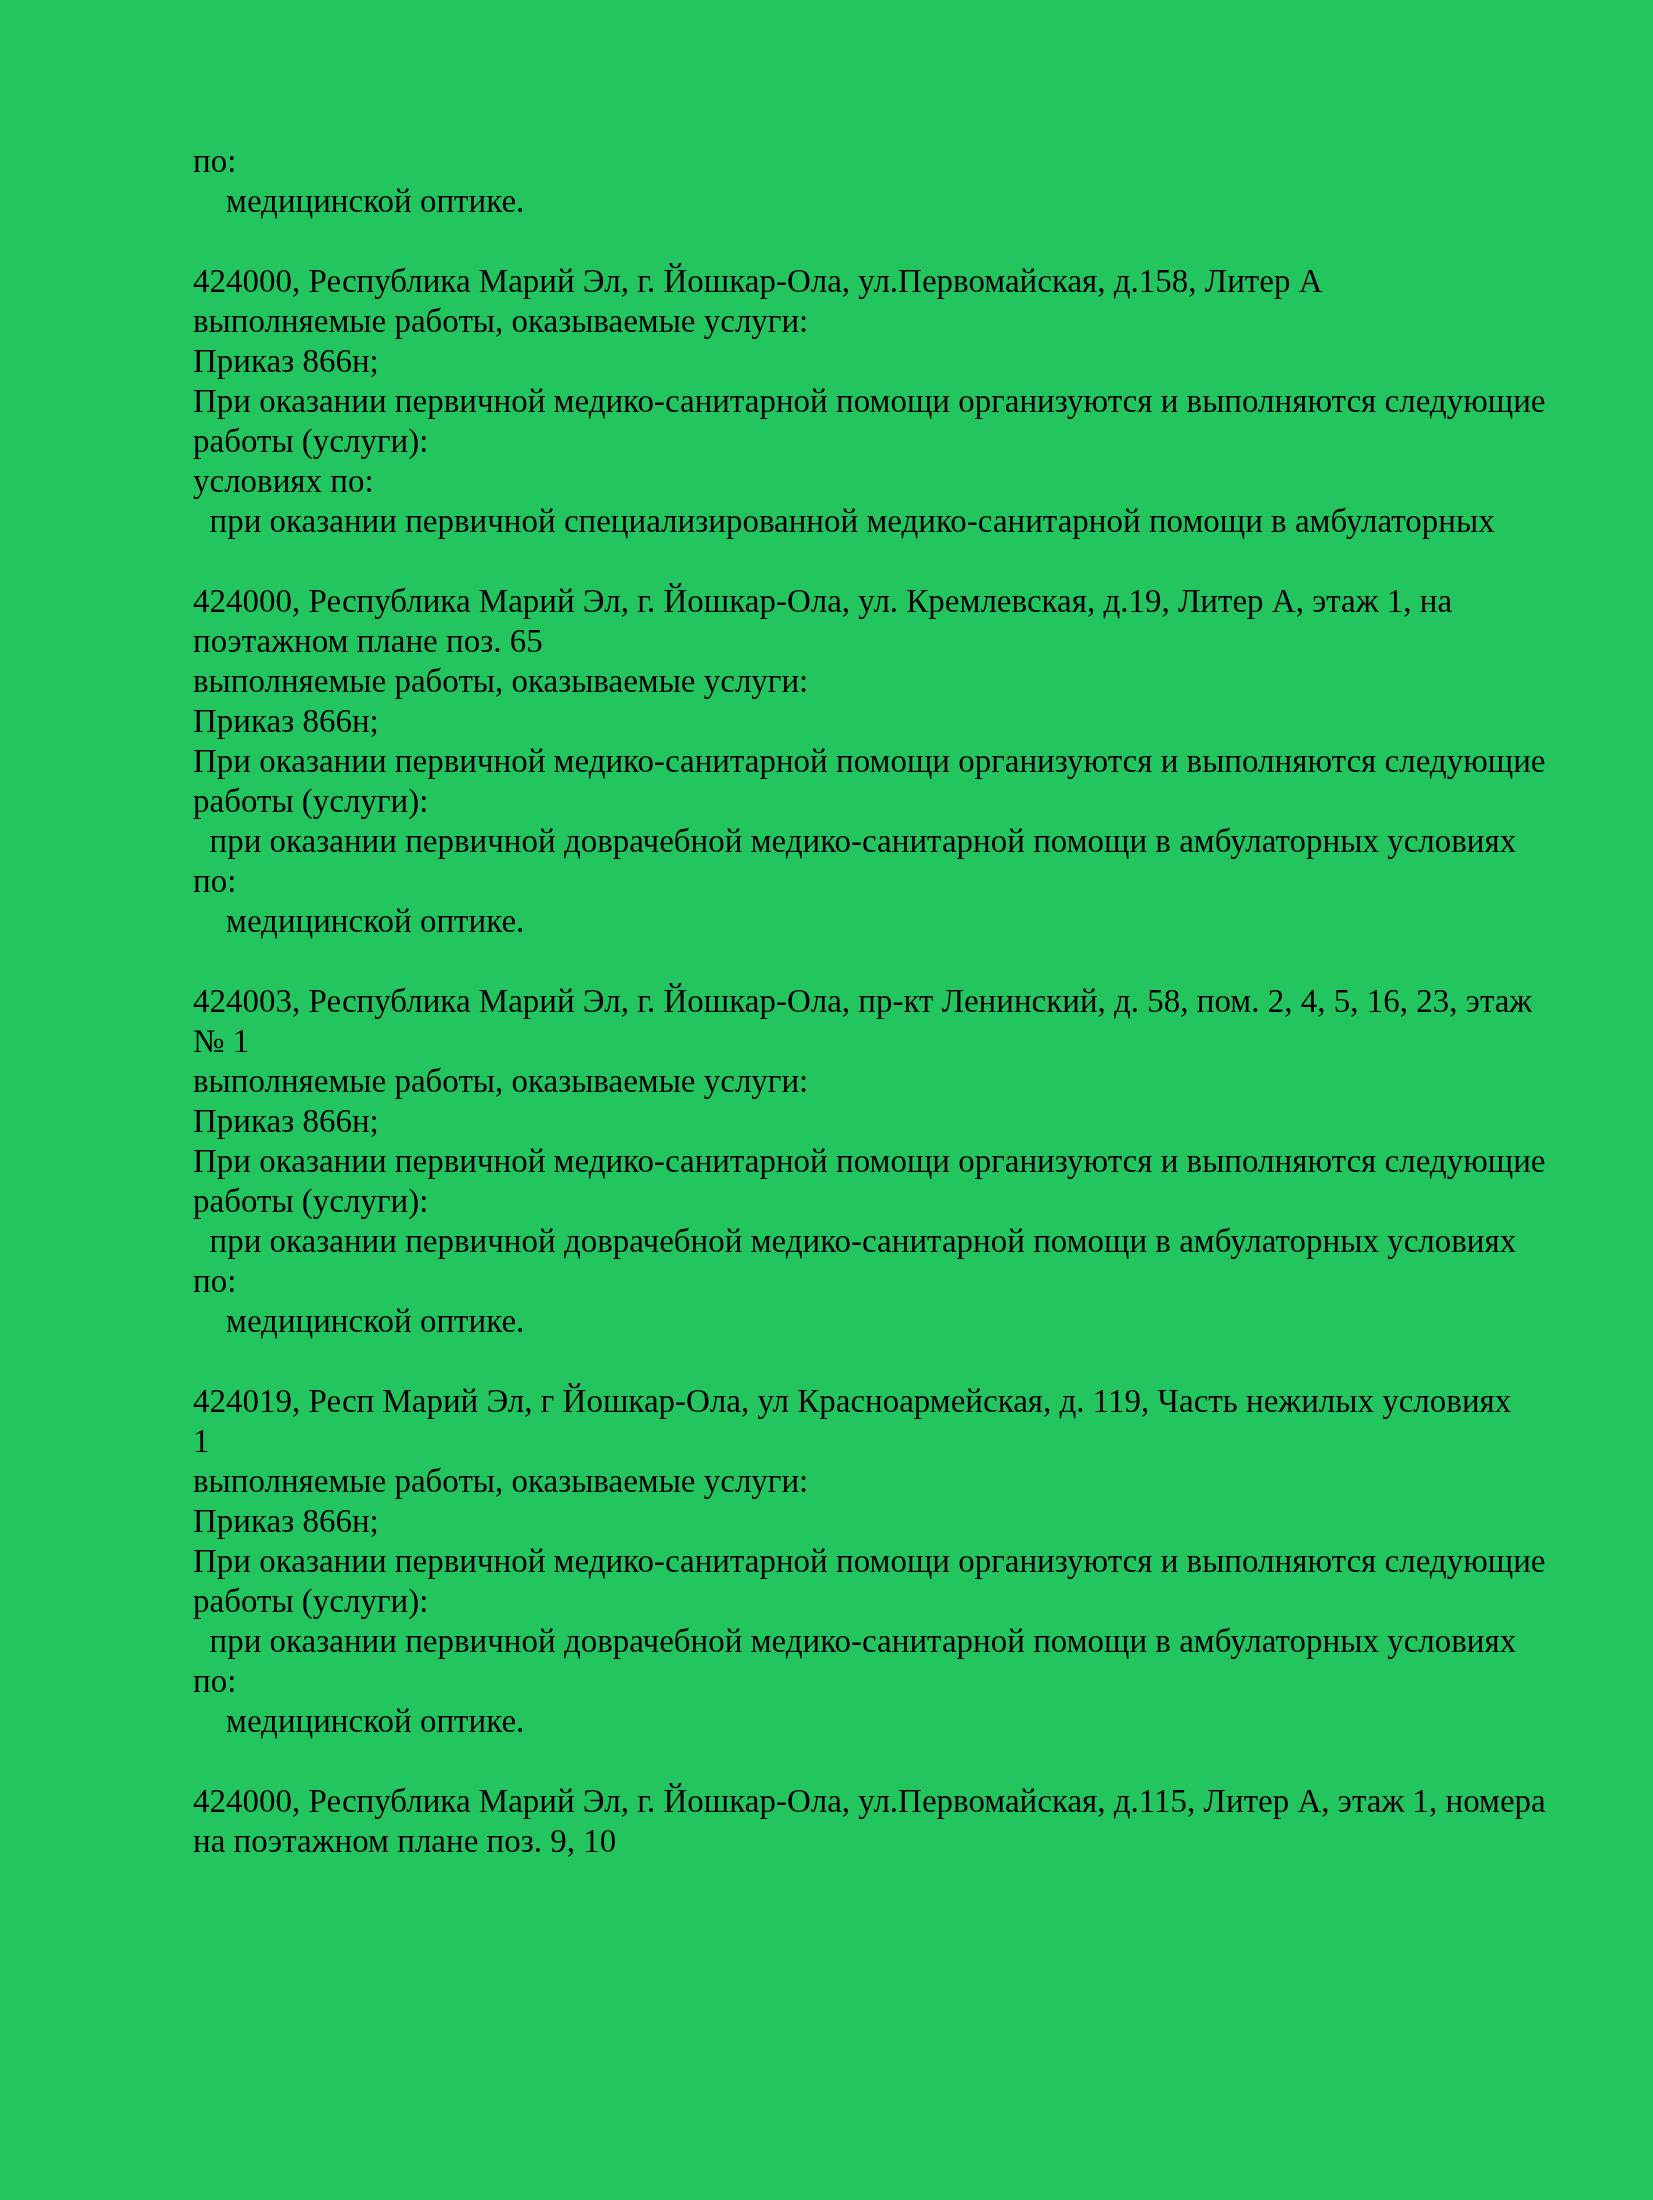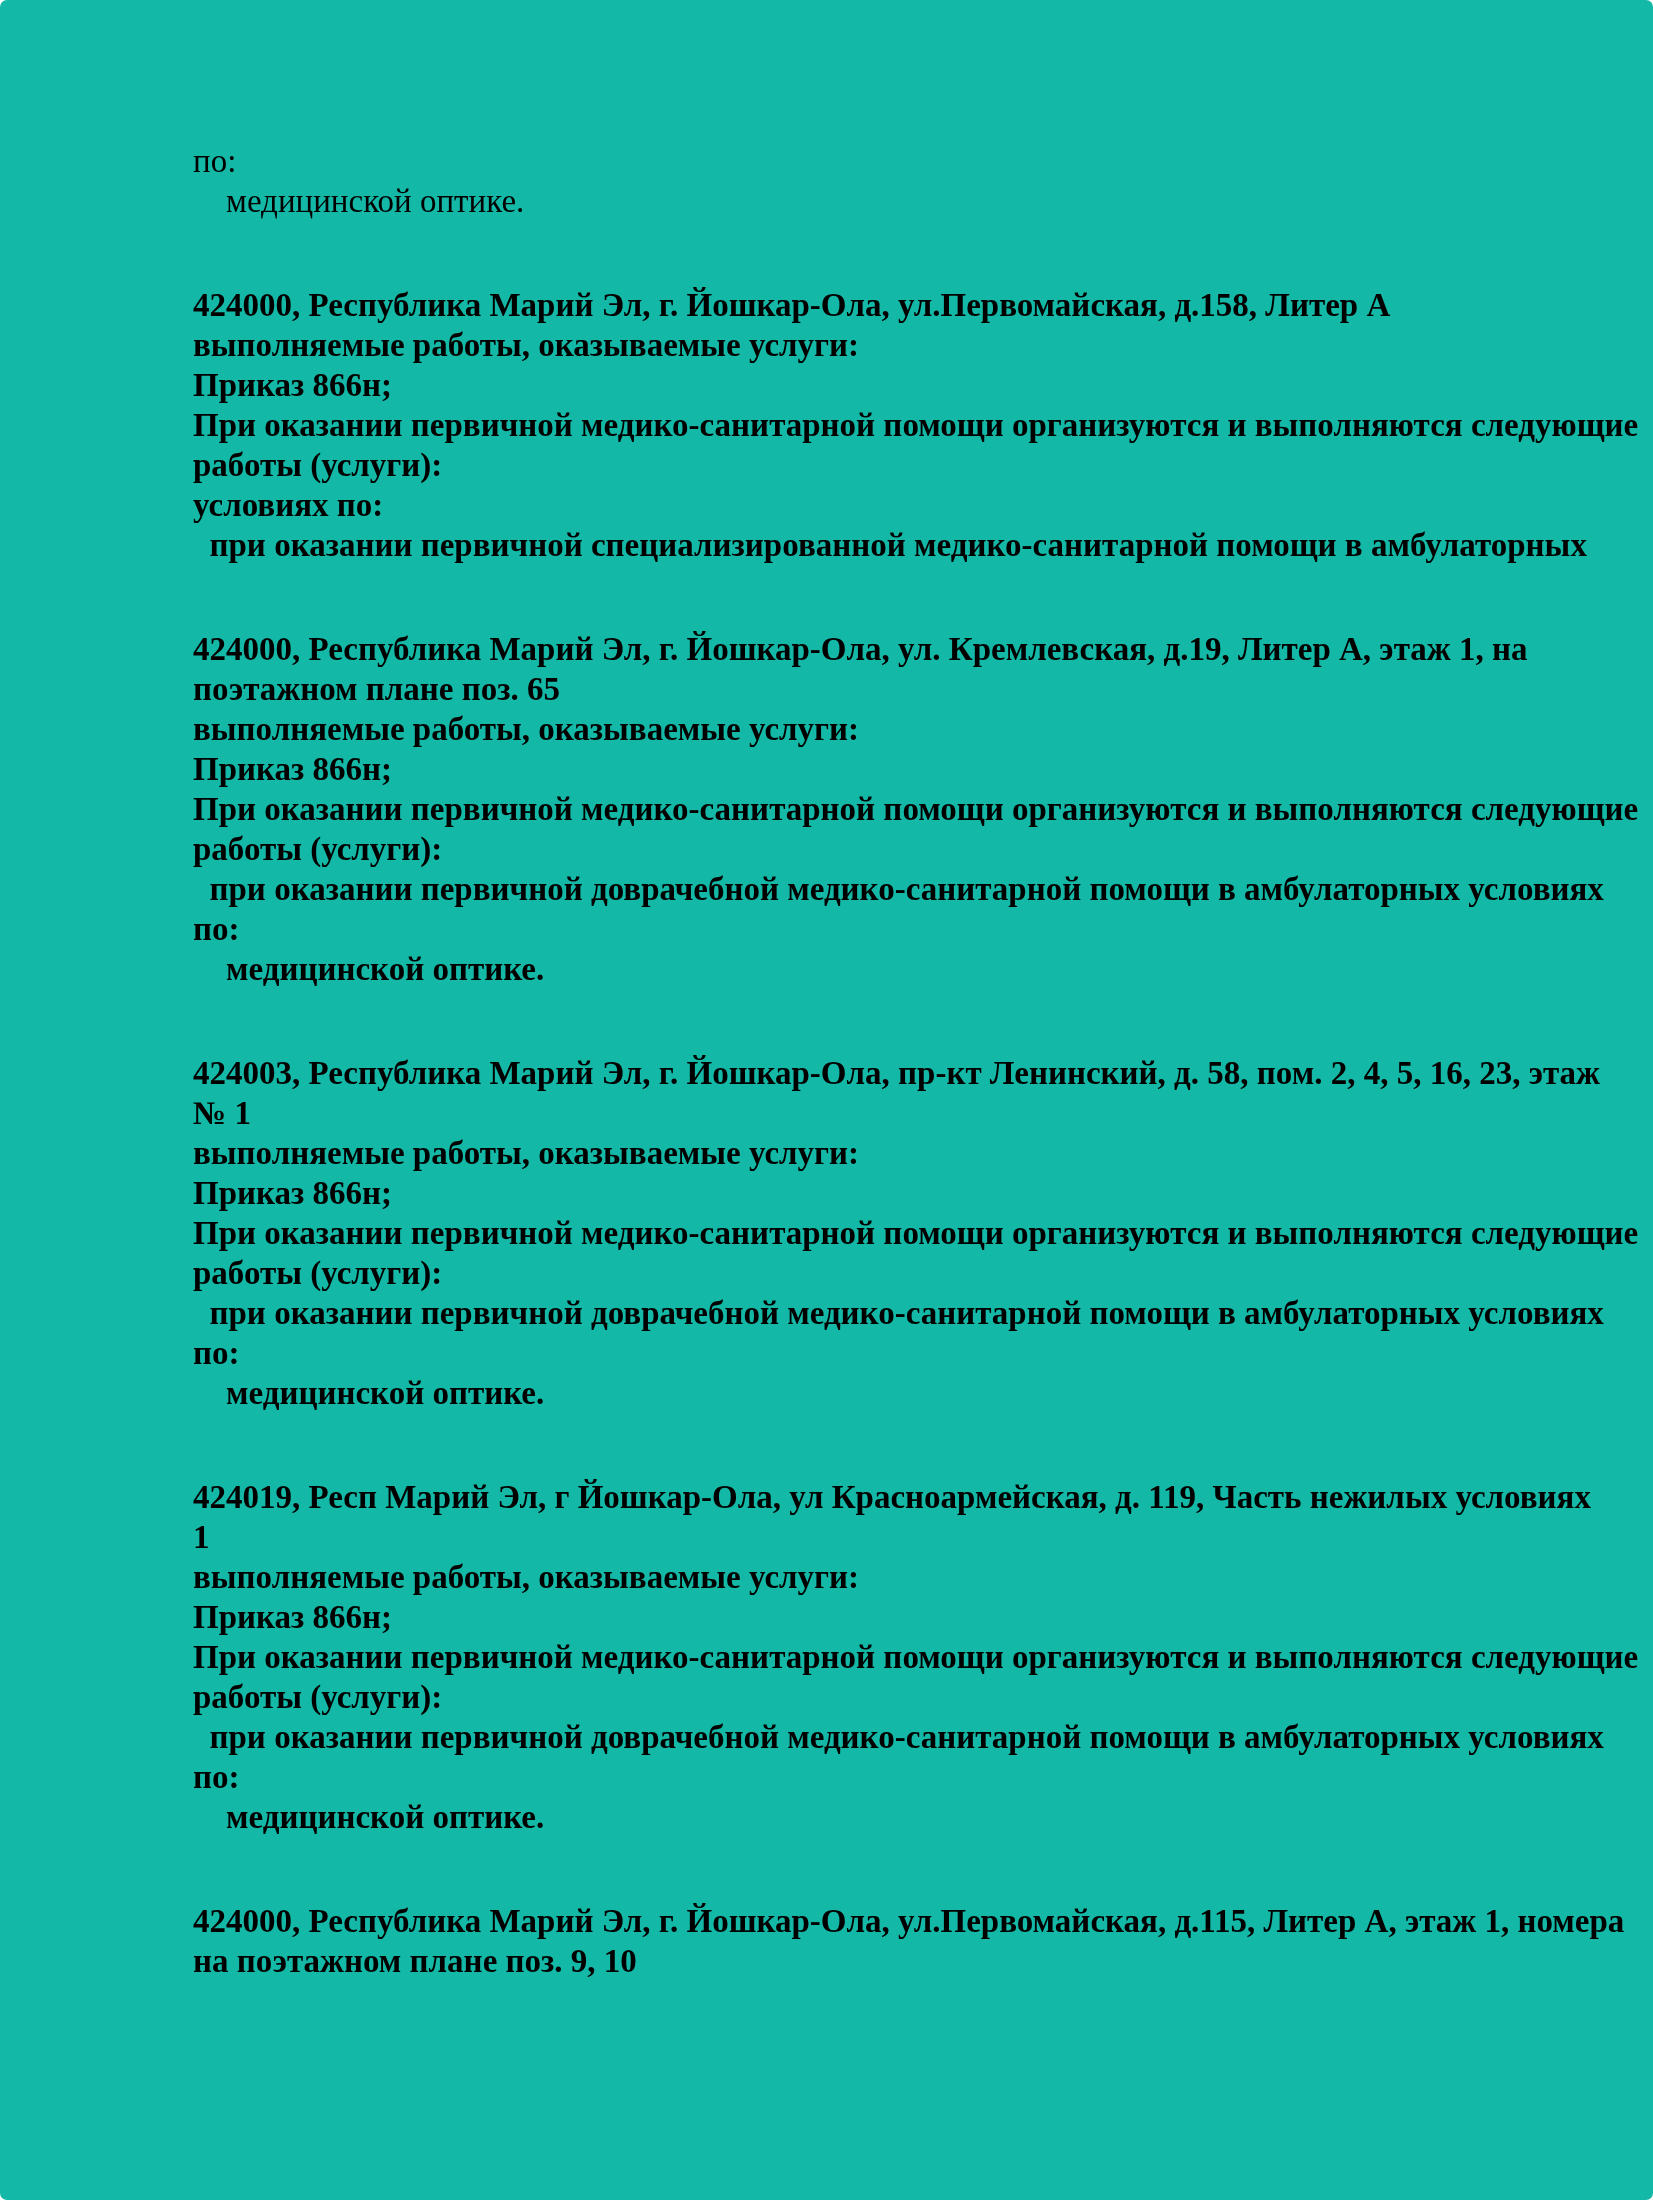--- a/index.html
+++ b/index.html
@@ -4,37 +4,35 @@
 <style>
   html, body {
     margin: 0;
     padding: 0;
     background: #ffffff;
   }
   .page {
     position: relative;
     width: 1653px;
     height: 2200px;
-    background: #14b8a6;
+    background: #22c55e;
     overflow: hidden;
     font-family: "Liberation Serif", "DejaVu Serif", serif;
     font-size: 33px;
     line-height: 40px;
     color: #000000;
-    border-radius: 7px;
   }
   .content {
     position: absolute;
     left: 193px;
     top: 141px;
     width: 1360px;
   }
   .block + .block {
-    margin-top: 64px; 
-    font-weight: bold;
+    margin-top: 40px; 
   }
   .line {
     white-space: pre;   
     height: 40px;
   }
 </style>
 </head>
 <body>
 
 <div class="page">

